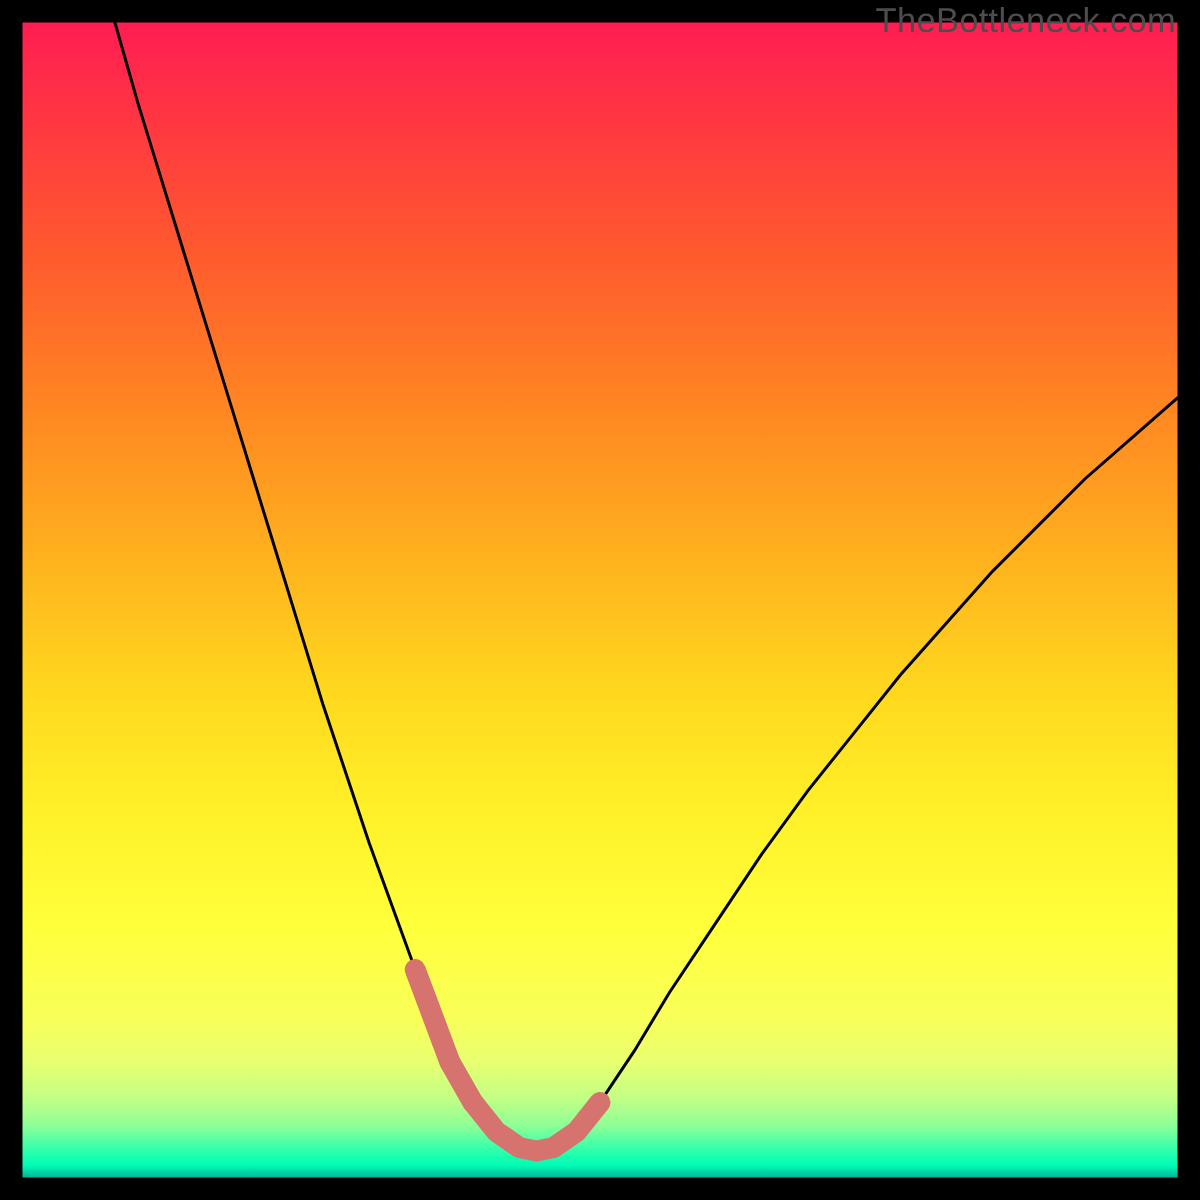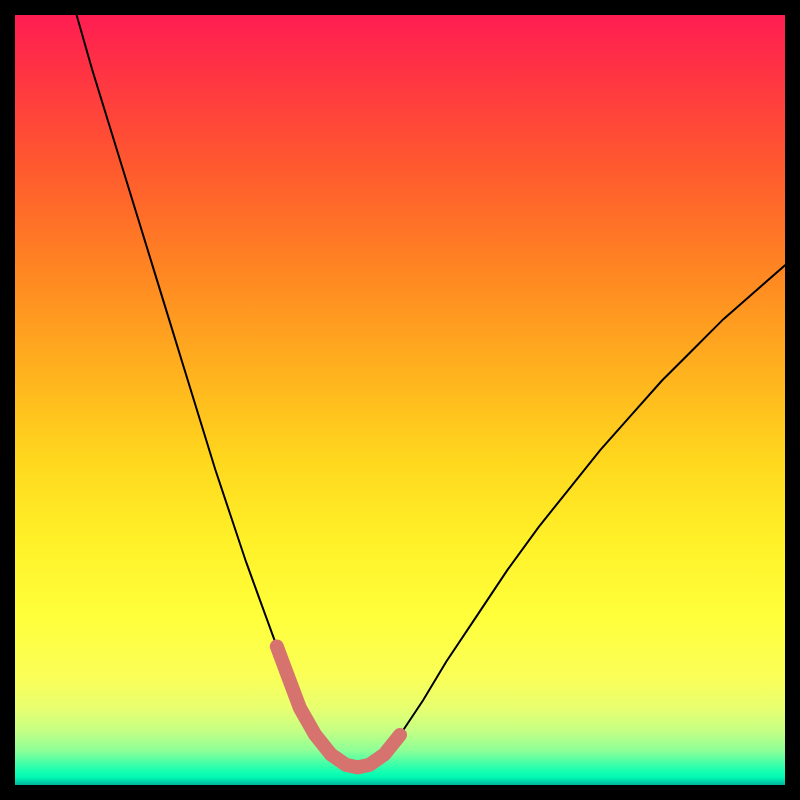--- a/index.html
+++ b/index.html
@@ -69,13 +69,14 @@
 <body>
 
 <div class="stage">
   <div class="plot"></div>
 
   <svg class="curve" viewBox="0 0 770 770" preserveAspectRatio="none">
     <path id="main-curve" fill="none" stroke="#000000" stroke-width="2" stroke-linecap="round" d="M61.60 0.00 L77.00 53.90 L92.40 103.95 L107.80 154.00 L123.20 204.05 L138.60 254.10 L154.00 304.15 L169.40 354.20 L184.80 404.25 L200.20 454.30 L215.60 500.50 L231.00 546.70 L246.40 589.05 L261.80 631.40 L273.35 662.20 L284.90 693.00 L300.30 719.95 L315.70 739.20 L331.10 749.98 L342.65 752.29 L354.20 749.98 L369.60 739.20 L385.00 719.95 L408.10 685.30 L431.20 646.80 L462.00 600.60 L492.80 554.40 L523.60 512.05 L554.40 473.55 L585.20 435.05 L616.00 400.40 L646.80 365.75 L677.60 334.95 L708.40 304.15 L739.20 277.20 L770.00 250.25"></path>
     <path id="highlight-curve" fill="none" stroke="#d6736f" stroke-width="14" stroke-linecap="round" stroke-linejoin="round" d="M261.80 631.40 L273.35 662.20 L284.90 693.00 L300.30 719.95 L315.70 739.20 L331.10 749.98 L342.65 752.29 L354.20 749.98 L369.60 739.20 L385.00 719.95"></path>
   </svg>
 
+  <div class="watermark">TheBottleneck.com</div>
 </div>
 
 </body></html>

